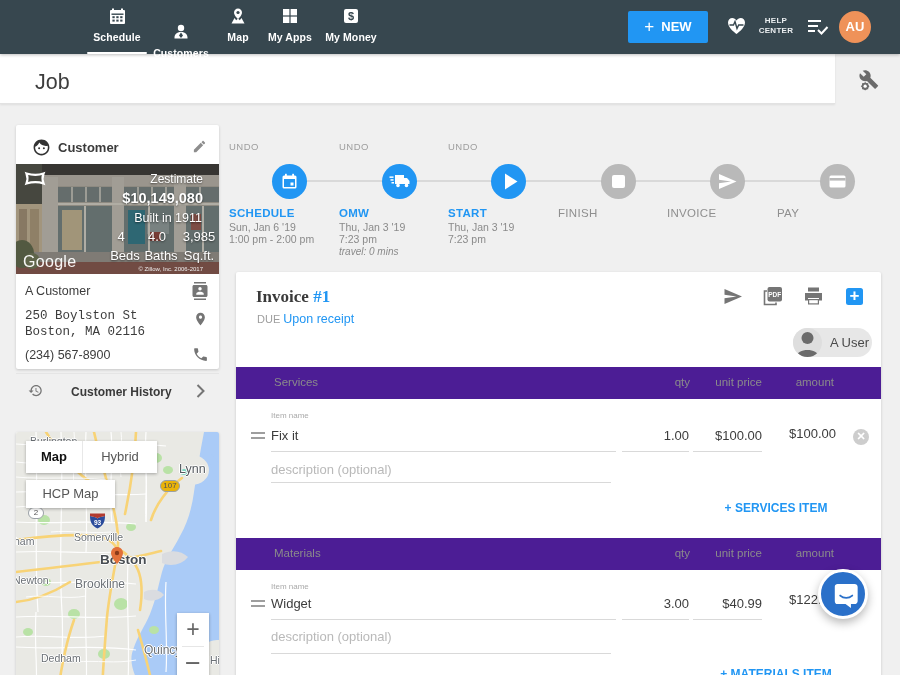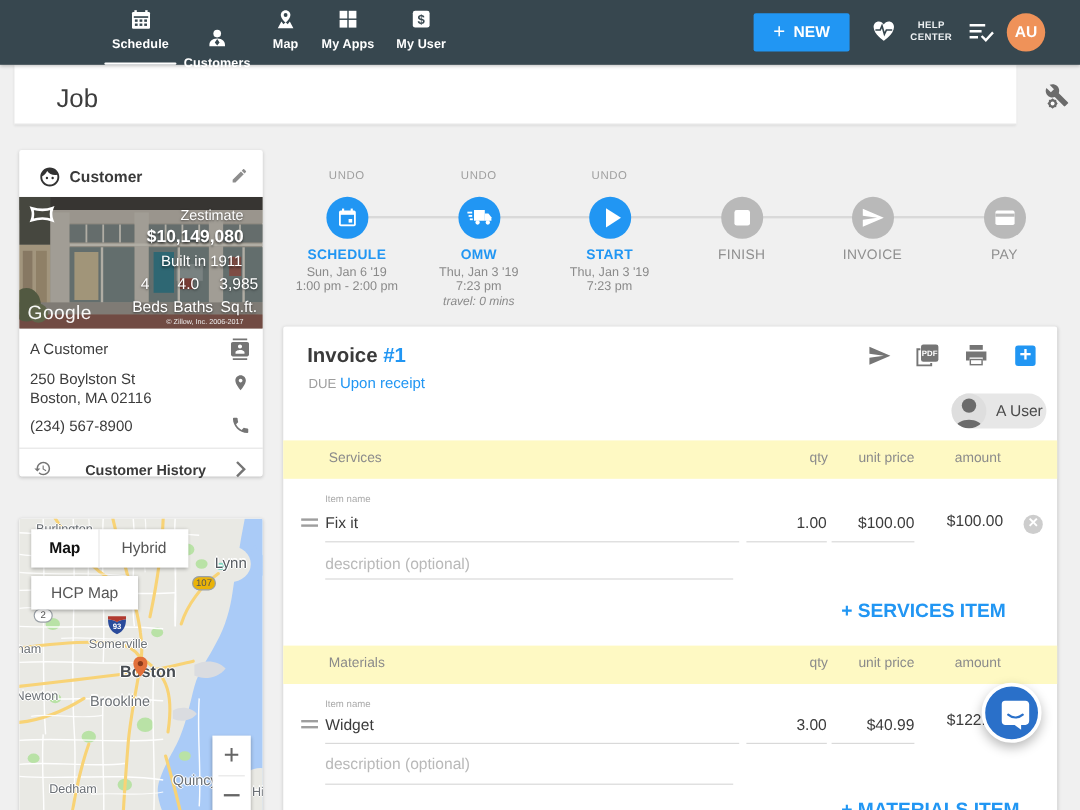--- a/index.html
+++ b/index.html
@@ -13,53 +13,53 @@
 .tab .lb { font-size:10.5px; font-weight:bold; margin-top:6px; letter-spacing:0.1px; }
 #tab-underline { position:absolute; left:87px; top:51.5px; width:60px; height:2.5px; background:#fff; border-radius:2px; }
 #newbtn { position:absolute; left:628px; top:11px; width:80px; height:32px; background:#2196f3; border-radius:2px;
   color:#fff; font-weight:bold; font-size:13px; text-align:center; line-height:32px; }
 #newbtn span.plus { font-size:17px; font-weight:normal; vertical-align:-1px; margin-right:7px;}
 #avatar { position:absolute; left:839px; top:11px; width:32px; height:32px; border-radius:50%; background:#ef9259;
   color:#fff; font-weight:bold; font-size:13px; text-align:center; line-height:32px; }
 #helpcenter { position:absolute; left:756px; top:16px; width:40px; color:#eceff1; font-size:8px; font-weight:bold;
   text-align:center; line-height:10px; letter-spacing:0.3px;}
 
-#jobbar { position:absolute; left:12px; top:54px; width:835px; height:50px; background:#fff; border-bottom:1px solid #e2e2e2;
+#jobbar { position:absolute; left:0; top:54px; width:835px; height:50px; background:#fff; border-bottom:1px solid #e2e2e2;
   box-shadow:0 1px 2px rgba(0,0,0,0.08); z-index:10;}
 #jobbar .title { position:absolute; left:35px; top:16px; font-size:21.5px; color:#3d3d3d; }
 
 .card { position:absolute; background:#fff; border-radius:2px; box-shadow:0 1px 3px rgba(0,0,0,0.18); }
-#custcard { left:16px; top:125px; width:203px; height:272px; }
+#custcard { left:16px; top:125px; width:203px; height:244px; }
 #mapcard { left:16px; top:432px; width:203px; height:260px; overflow:hidden; }
 
 #steps { position:absolute; left:0; top:0; }
 .stepline { position:absolute; left:289px; top:180px; width:548px; height:2px; background:#d9d9d9; }
-.step { position:absolute; width:120px; text-align:center; }
+.step { position:absolute; width:120px; }
 .step .circ { width:35px; height:35px; border-radius:50%; margin:0 auto; position:relative; }
 .step .undo { font-size:9.5px; color:#9e9e9e; letter-spacing:0.5px; margin-bottom:12px; height:11px;}
 .step .nm { font-size:11.5px; font-weight:bold; margin-top:8px; letter-spacing:0.3px;}
 .step .dt { font-size:10.5px; color:#8a8a8a; margin-top:2px; line-height:12px; }
 .blue { background:#2196f3; }
 .gray { background:#b9b9b9; }
 .bluetxt { color:#2196f3; }
 .graytxt { color:#8f8f8f; font-weight:normal !important; }
 
 #invoice { position:absolute; left:236px; top:272px; width:645px; height:420px; background:#fff;
   border-radius:2px; box-shadow:0 1px 3px rgba(0,0,0,0.18); }
-.secthead { position:absolute; left:0; width:645px; height:32px; background:#fef9c3; color:#8b8b8b; font-size:11.5px; }
+.secthead { position:absolute; left:0; width:645px; height:32px; background:#4c1d95; color:#8b8b8b; font-size:11.5px; }
 .secthead .l { position:absolute; left:38px; top:9px; }
 .secthead .q { position:absolute; left:386px; width:68px; top:9px; text-align:right; }
 .secthead .u { position:absolute; left:457px; width:69px; top:9px; text-align:right; }
 .secthead .a { position:absolute; left:530px; width:68px; top:9px; text-align:right; }
 .fieldline { position:absolute; border-bottom:1px solid #d9d9d9; }
 .itemlabel { position:absolute; font-size:8px; color:#aaa; }
 .itemtxt { position:absolute; font-size:13px; color:#3c3c3c; }
 .desctxt { position:absolute; font-size:13px; color:#b9b9b9; }
 .amt { position:absolute; font-size:13px; color:#3c3c3c; text-align:right; }
-.addlink { position:absolute; color:#2196f3; font-size:16px; font-weight:bold; text-align:left;}
+.addlink { position:absolute; color:#2196f3; font-size:12px; font-weight:bold; text-align:center;}
 .draghandle { position:absolute; width:14px; }
 .draghandle div { height:2px; background:#9e9e9e; margin-bottom:3px; }
 
 #chat { position:absolute; left:818px; top:569px; width:50px; height:50px; border-radius:50%; background:#2a70c9;
   border:3px solid #fff; box-shadow:0 4px 10px rgba(0,0,0,0.28); z-index:60;}
 </style>
 </head>
 <body>
 
 <div id="nav">
@@ -104,21 +104,21 @@
             <rect x="8.6" y="8.6" width="6.4" height="6.4"></rect>
           </g>
         </svg></div>
     <div class="lb">My Apps</div>
   </div>
   <div class="tab" style="left:311px; width:80px;">
     <div class="ic"><svg width="16" height="16" viewBox="0 0 16 16">
           <rect x="1" y="1" width="14" height="14" rx="2" fill="#fff"></rect>
           <text x="8" y="12" font-size="11" font-weight="bold" fill="#37474f" text-anchor="middle" font-family="Liberation Sans">$</text>
         </svg></div>
-    <div class="lb">My User</div>
+    <div class="lb">My Money</div>
   </div>
   <div id="tab-underline"></div>
   <div id="newbtn"><span class="plus">+</span>NEW</div>
   <svg class="abs" style="left:727px; top:17px;" width="19" height="18" viewBox="0 0 19 18">
       <path fill="#fff" d="M9.5 17 C9.5 17 1 11.5 1 5.6 C1 2.8 3 1 5.3 1 C7 1 8.6 2 9.5 3.4 C10.4 2 12 1 13.7 1 C16 1 18 2.8 18 5.6 C18 11.5 9.5 17 9.5 17 Z"></path>
       <path fill="none" stroke="#37474f" stroke-width="1.4" d="M2.5 8 L6.5 8 L8 4.5 L10 11.5 L11.7 8 L16.5 8"></path>
     </svg>
   <div id="helpcenter">HELP<br>CENTER</div>
   <svg class="abs" style="left:807px; top:19px;" width="22" height="16" viewBox="0 0 22 16">
       <g stroke="#fff" stroke-width="2">
@@ -212,21 +212,21 @@
         <svg style="position:absolute;left:9px;top:11px;" width="17" height="13" viewBox="0 0 17 13">
           <rect x="0.5" y="0.5" width="16" height="12" rx="1.5" fill="#fff"></rect>
           <rect x="0.5" y="3" width="16" height="2.6" fill="#b9b9b9"></rect>
         </svg>
       </div>
     <div class="nm graytxt">PAY</div>
   </div>
 </div>
 
 <div id="invoice">
-  <div style="position:absolute; left:20px; top:15px; font-size:17px; font-weight:bold; color:#3a3a3a;">Invoice <span style="color:#2196f3;">#1</span></div>
+  <div style="position:absolute; left:20px; top:15px; font-size:17px; font-weight:bold; color:#3a3a3a;font-family:Liberation Serif, serif;">Invoice <span style="color:#2196f3;">#1</span></div>
   <div style="position:absolute; left:21px; top:40px; font-size:11px; color:#9e9e9e;">DUE <span style="font-size:12.5px; color:#2196f3;">Upon receipt</span></div>
 
   <svg class="abs" style="left:487px; top:16px;" width="20" height="17" viewBox="0 0 19 17">
       <path fill="#757575" d="M1 16 L18.5 8.5 L1 1 L1 6.8 L13 8.5 L1 10.2 Z"></path>
     </svg>
   <svg class="abs" style="left:527px; top:14px;" width="20" height="20" viewBox="0 0 20 20">
       <path fill="none" stroke="#757575" stroke-width="1.6" d="M4 5 L1.5 5 L1.5 18.5 L13 18.5 L13 16.5"></path>
       <rect x="4.5" y="1" width="14.5" height="14.5" rx="2" fill="#757575"></rect>
       <text x="11.7" y="10.8" font-size="6.5" font-weight="bold" fill="#fff" text-anchor="middle" font-family="Liberation Sans">PDF</text>
     </svg>
@@ -371,21 +371,21 @@
       <div class="abs" style="left:77px; top:19px; width:38px; text-align:center;">Sq.ft.</div>
     </div>
     <div class="abs" style="left:7px; top:89px; color:#fff; font-size:16px; letter-spacing:0.3px; opacity:0.95;">Google</div>
     <div class="abs" style="right:16px; top:102px; color:#eee; font-size:6px;">© Zillow, Inc. 2006-2017</div>
   </div>
 
   <div class="abs" style="left:9px; top:159px; font-size:12.5px; color:#3c3c3c;">A Customer</div>
   <svg class="abs" style="left:175px; top:156px;" width="18" height="20" viewBox="0 0 24 24">
       <path fill="#757575" d="M20 0H4v2h16V0zM4 24h16v-2H4v2zM20 4H4c-1.1 0-2 .9-2 2v12c0 1.1.9 2 2 2h16c1.1 0 2-.9 2-2V6c0-1.1-.9-2-2-2zm-8 2.75c1.24 0 2.25 1.01 2.25 2.25s-1.01 2.25-2.25 2.25S9.75 10.24 9.75 9 10.76 6.75 12 6.75zM17 17H7v-1.5c0-1.67 3.33-2.5 5-2.5s5 .83 5 2.5V17z"></path>
     </svg>
-  <div class="abs" style="left:9px; top:184px; font-size:12.5px; color:#3c3c3c; line-height:15.5px;">250 Boylston St<br>Boston, MA 02116</div>
+  <div class="abs" style="left:9px; top:184px; font-size:12.5px; color:#3c3c3c; line-height:15.5px;font-family:Liberation Mono, monospace;">250 Boylston St<br>Boston, MA 02116</div>
   <svg class="abs" style="left:177px; top:184px;" width="15" height="20" viewBox="0 0 24 24">
       <path fill="#757575" d="M12 2C8.13 2 5 5.13 5 9c0 5.25 7 13 7 13s7-7.75 7-13c0-3.87-3.13-7-7-7zm0 9.5c-1.38 0-2.5-1.12-2.5-2.5s1.12-2.5 2.5-2.5 2.5 1.12 2.5 2.5-1.12 2.5-2.5 2.5z"></path>
     </svg>
   <div class="abs" style="left:9px; top:223px; font-size:12.5px; color:#3c3c3c;">(234) 567-8900</div>
   <svg class="abs" style="left:176px; top:221px;" width="17" height="17" viewBox="0 0 24 24">
       <path fill="#757575" d="M6.62 10.79c1.44 2.83 3.76 5.14 6.59 6.59l2.2-2.2c.27-.27.67-.36 1.02-.24 1.12.37 2.33.57 3.57.57.55 0 1 .45 1 1V20c0 .55-.45 1-1 1-9.39 0-17-7.61-17-17 0-.55.45-1 1-1h3.5c.55 0 1 .45 1 1 0 1.25.2 2.45.57 3.57.11.35.03.74-.25 1.02l-2.2 2.2z"></path>
     </svg>
   <div class="fieldline" style="left:0; top:248px; width:203px; border-color:#e5e5e5;"></div>
   <svg class="abs" style="left:12px; top:258px;" width="15" height="15" viewBox="0 0 24 24">
       <path fill="#757575" d="M13 3c-4.97 0-9 4.03-9 9H1l3.89 3.89.07.14L9 12H6c0-3.87 3.13-7 7-7s7 3.13 7 7-3.13 7-7 7c-1.93 0-3.68-.79-4.94-2.06l-1.42 1.42C8.27 19.99 10.51 21 13 21c4.97 0 9-4.03 9-9s-4.03-9-9-9zm-1 5v5l4.28 2.54.72-1.21-3.5-2.08V8H12z"></path>

